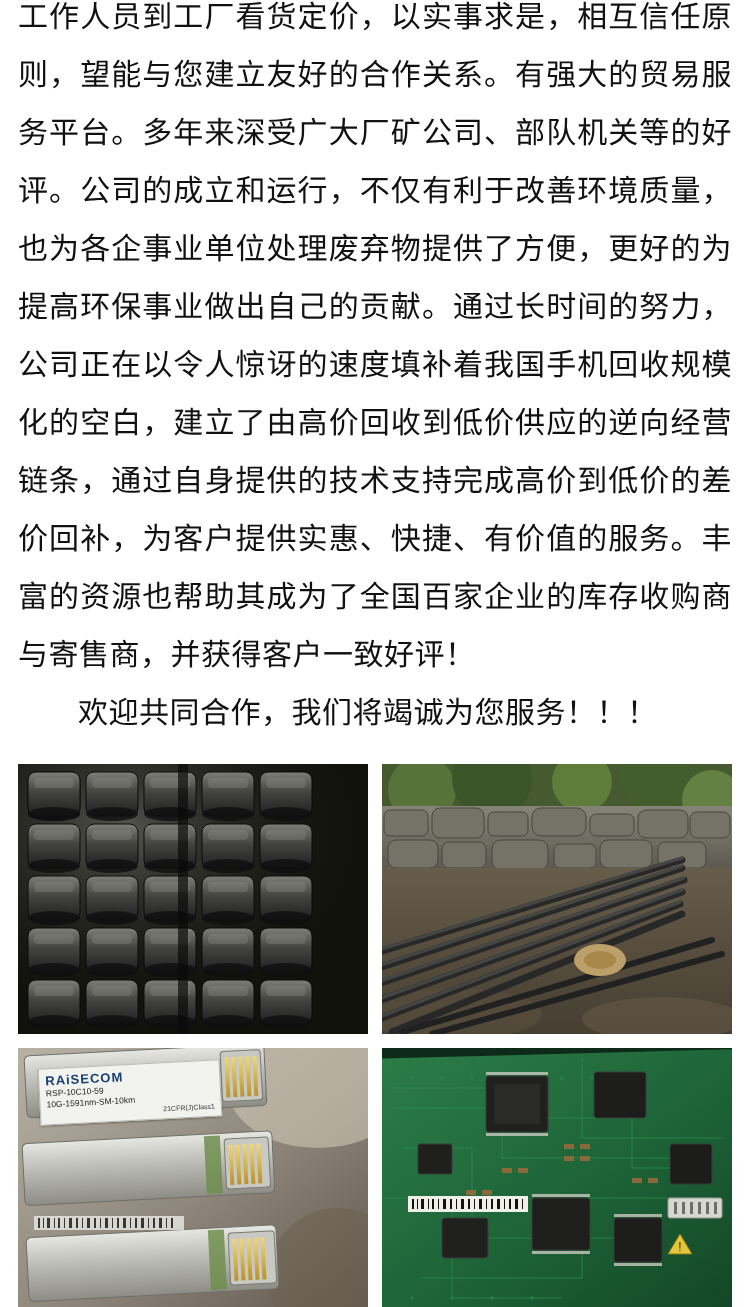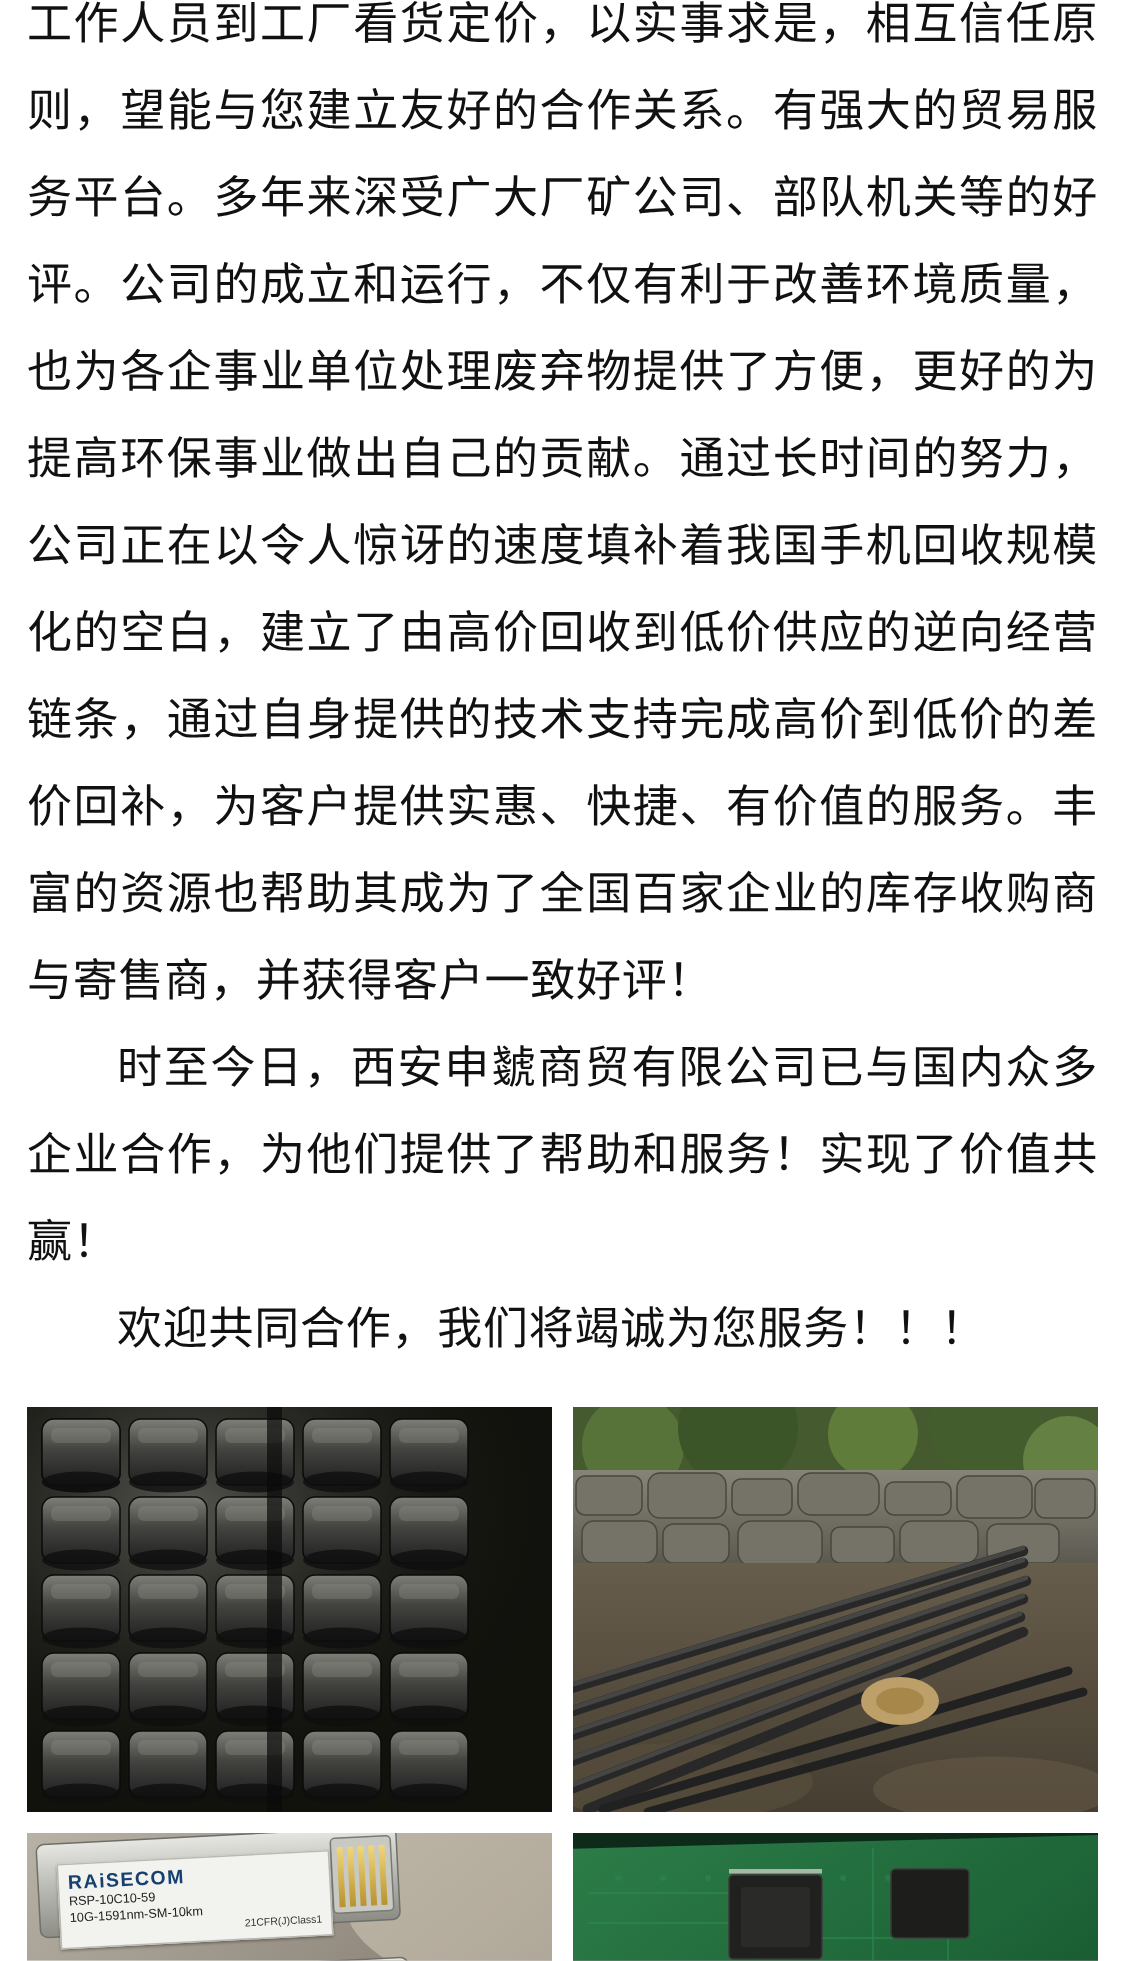--- a/index.html
+++ b/index.html
@@ -94,21 +94,20 @@
     text-align: right;
   }
 </style>
 </head>
 <body>
 
 <div class="page">
 
   <div class="article">
     <p class="para first">工作人员到工厂看货定价，以实事求是，相互信任原则，望能与您建立友好的合作关系。有强大的贸易服务平台。多年来深受广大厂矿公司、部队机关等的好评。公司的成立和运行，不仅有利于改善环境质量，也为各企事业单位处理废弃物提供了方便，更好的为提高环保事业做出自己的贡献。通过长时间的努力，公司正在以令人惊讶的速度填补着我国手机回收规模化的空白，建立了由高价回收到低价供应的逆向经营链条，通过自身提供的技术支持完成高价到低价的差价回补，为客户提供实惠、快捷、有价值的服务。丰富的资源也帮助其成为了全国百家企业的库存收购商与寄售商，并获得客户一致好评！</p>
-    <p class="para indent">时至今日，西安申虦商贸有限公司已与国内众多企业合作，为他们提供了帮助和服务！实现了价值共赢！</p>
     <p class="para indent">欢迎共同合作，我们将竭诚为您服务！！！</p>
   </div>
 
   <div class="gallery">
 
     <div class="photo">
       <svg viewBox="0 0 350 270" preserveAspectRatio="none" aria-hidden="true">
         <defs>
           <linearGradient id="gMetal" x1="0" y1="0" x2="1" y2="1">
             <stop offset="0%" stop-color="#6d6d6a"></stop>

